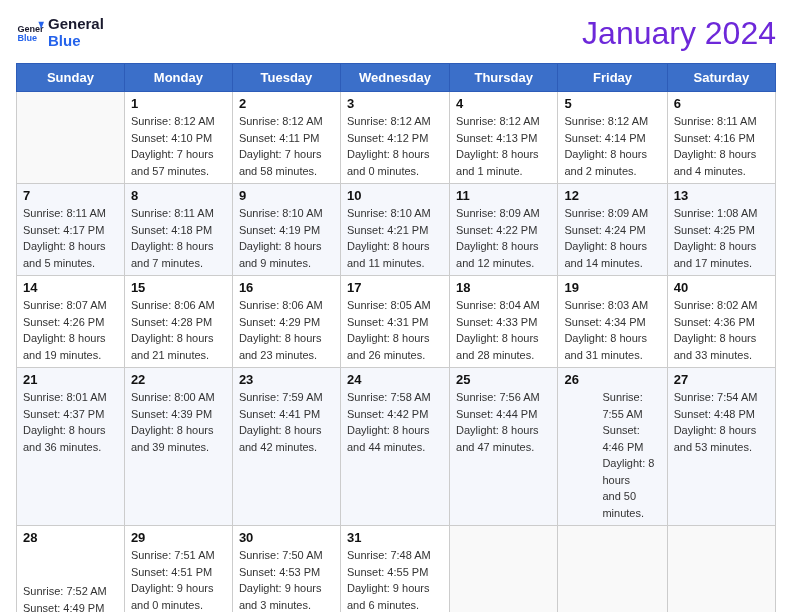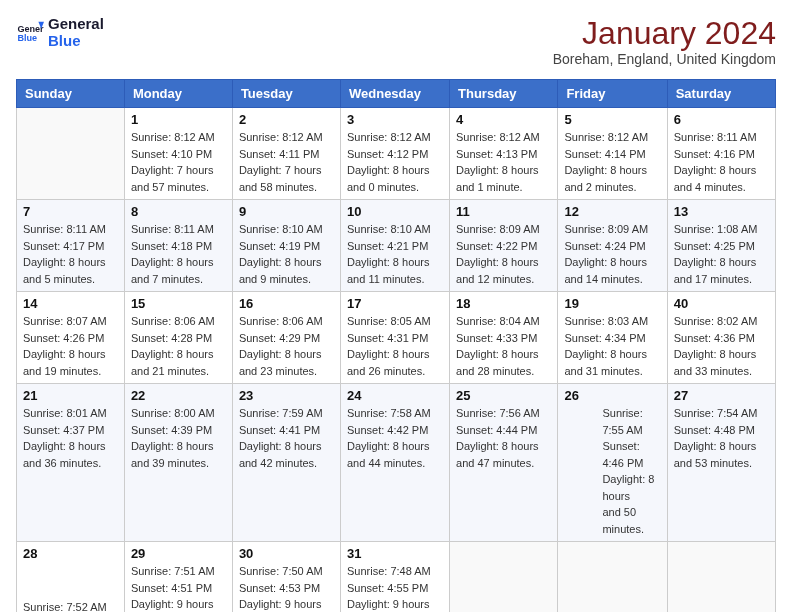--- a/index.html
+++ b/index.html
@@ -24,40 +24,41 @@
     .logo-icon {
       width: 28px;
       height: 28px;
     }
     .title-section {
       text-align: right;
     }
     .month-year {
       font-size: 32px;
       font-weight: 300;
-      color: #7f1d1d;
+      color: #6d28d9;
       line-height: 1.1;
+      text-align: center;
     }
     .location {
       font-size: 14px;
       color: #444;
       font-weight: 500;
     }
     .calendar {
       width: 100%;
       border-collapse: collapse;
       border: 1px solid #ccc;
     }
     .calendar th {
       background-color: #3b6fc9;
       color: #fff;
       font-size: 13px;
       font-weight: 600;
       padding: 6px 8px;
-      text-align: left;
+      text-align: center;
       border: 1px solid #2d5cb8;
     }
     .calendar td {
       border: 1px solid #ccc;
       vertical-align: top;
       padding: 4px 6px;
       width: 110px;
       min-height: 80px;
       background: #fff;
       font-size: 10.5px;
@@ -92,21 +93,20 @@
       <text x="2" y="32" font-family="Arial" font-size="13" font-weight="bold" fill="#2563eb">Blue</text>
       <polygon points="32,4 40,4 36,14" fill="#2563eb"></polygon>
     </svg>
     <div style="display:flex; flex-direction:column; line-height:1.1;">
       <span style="font-size:15px; font-weight:bold; color:#1a1a2e;">General</span>
       <span style="font-size:15px; font-weight:bold; color:#2563eb;">Blue</span>
     </div>
   </div>
   <div class="title-section">
     <div class="month-year">January 2024</div>
-    <div class="location">Boreham, England, United Kingdom</div>
   </div>
 </div>
 
 <table class="calendar">
   <thead>
     <tr>
     <th>Sunday</th>
         <th>Monday</th>
         <th>Tuesday</th>
         <th>Wednesday</th>

